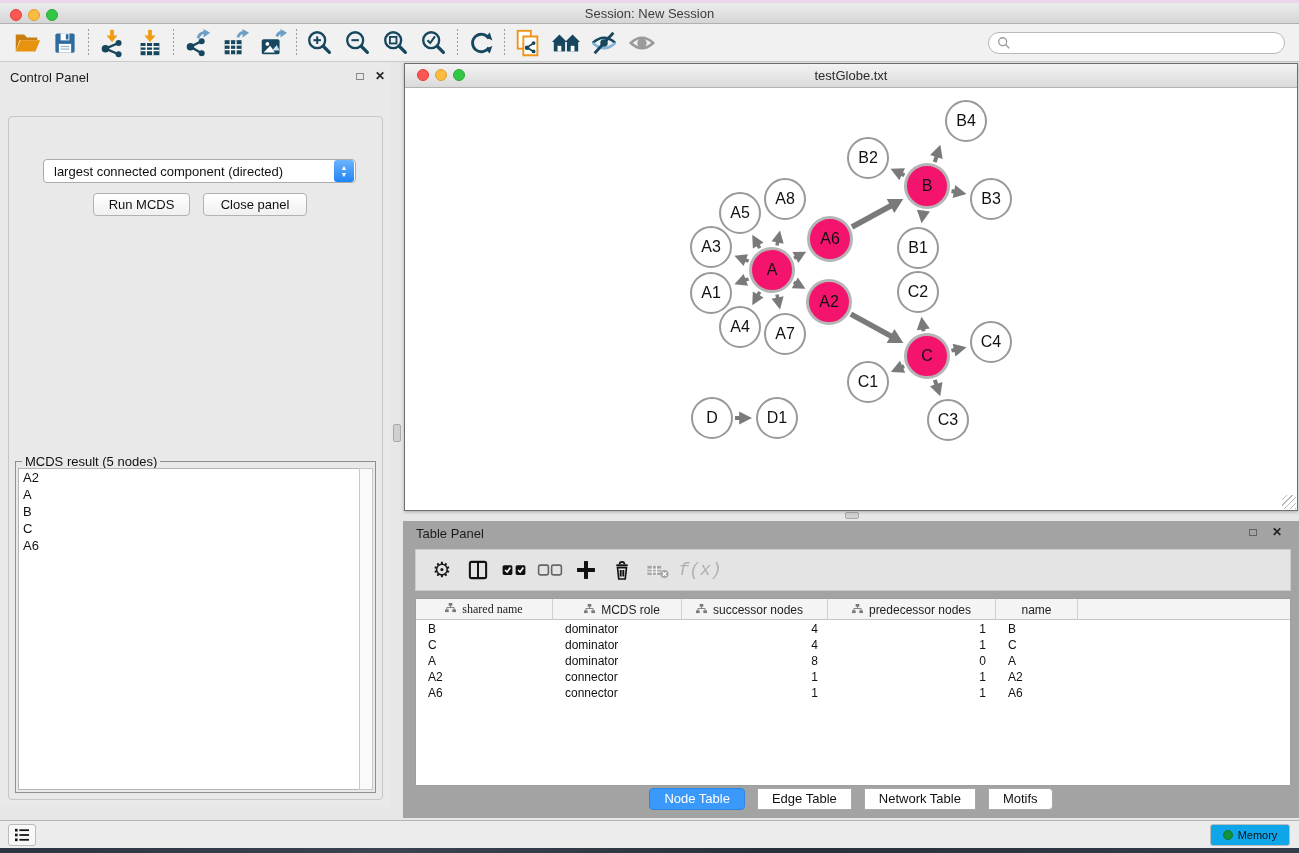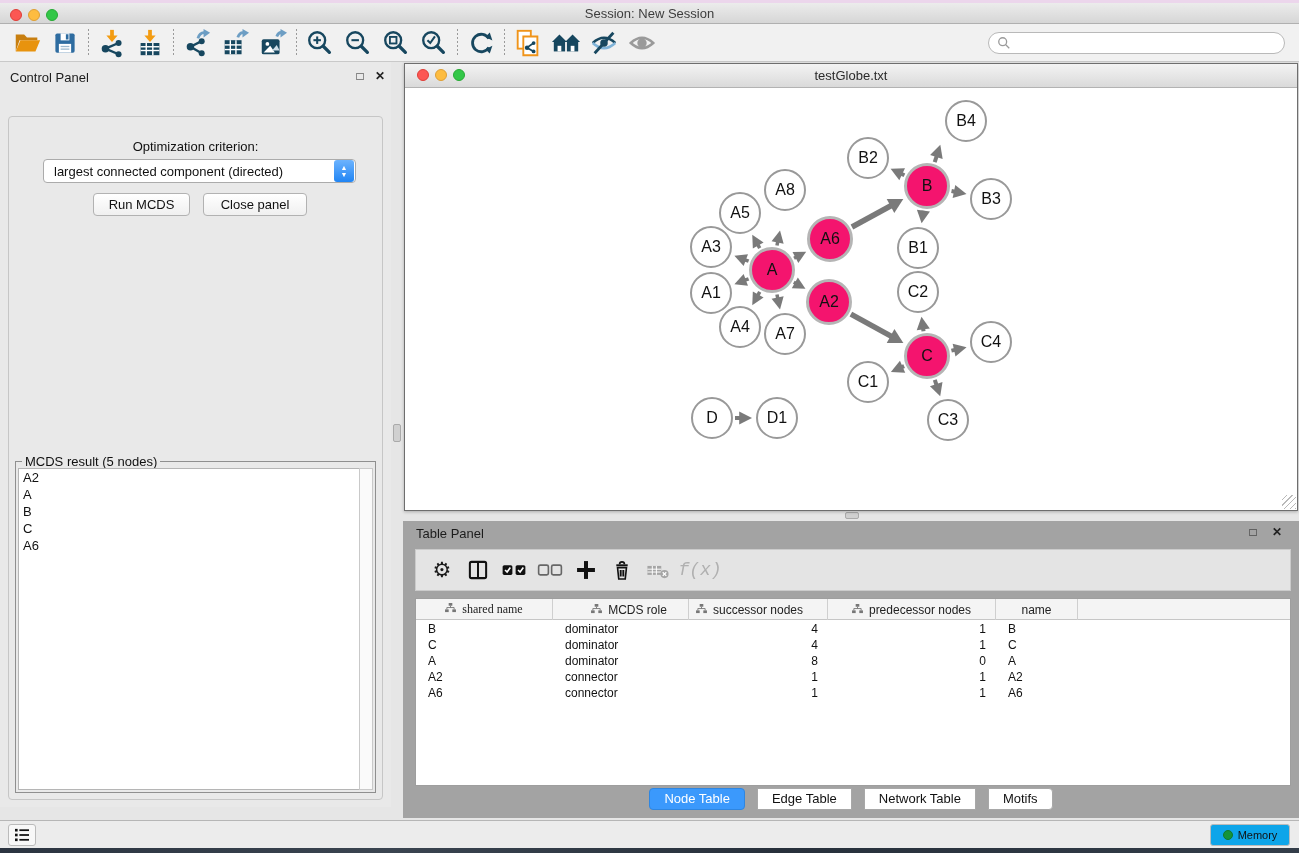--- a/index.html
+++ b/index.html
@@ -289,21 +289,20 @@
     </svg>
     <input type="text" placeholder="" style="">
   </div>
 </div>
 
 <div id="control-panel" class="abs">
   <div id="cp-header">Control Panel</div>
   <div class="panel-ctl" style="left:352px">□</div>
   <div class="panel-ctl" style="left:372px; font-weight:bold">✕</div>
   <div id="cp-box">
-    <div id="opt-label">Optimization criterion:</div>
     <div id="criterion-select">
       <span class="val">largest connected component (directed)</span>
       <span class="stepper">
           <span>▲</span>
           <span>▼</span>
         </span>
     </div>
     <button class="mac-btn" id="run-btn">Run MCDS</button>
     <button class="mac-btn" id="close-btn">Close panel</button>
     <div id="result-box">
@@ -369,21 +368,21 @@
         <line x1="529.7942604474329" y1="290.75393660170005" x2="531.5268486213788" y2="296.03420532229757" stroke="#7A7A7A" stroke-width="4"></line>
         <polygon points="535.2057395525671,307.24606339829995 524.9440389406327,297.1417326163518 537.4861174663304,293.0263631001073" fill="#7A7A7A"></polygon>
         <line x1="330" y1="329" x2="335.2" y2="329" stroke="#7A7A7A" stroke-width="4"></line>
         <polygon points="347,329 334.2,335.6 334.2,322.4" fill="#7A7A7A"></polygon>
       </svg>
     <div id="graph-nodes">
         <div class="gnode" style="left: 540px; top: 11px; width: 42px; height: 42px;">B4</div>
         <div class="gnode" style="left: 442px; top: 48px; width: 42px; height: 42px;">B2</div>
         <div class="gnode mcds" style="left: 499px; top: 74px; width: 46px; height: 46px;">B</div>
         <div class="gnode" style="left: 565px; top: 89px; width: 42px; height: 42px;">B3</div>
-        <div class="gnode" style="left: 359px; top: 80px; width: 42px; height: 42px;">A8</div>
+        <div class="gnode" style="left: 359px; top: 89px; width: 42px; height: 42px;">A8</div>
         <div class="gnode" style="left: 314px; top: 103px; width: 42px; height: 42px;">A5</div>
         <div class="gnode mcds" style="left: 402px; top: 127px; width: 46px; height: 46px;">A6</div>
         <div class="gnode" style="left: 492px; top: 138px; width: 42px; height: 42px;">B1</div>
         <div class="gnode" style="left: 285px; top: 137px; width: 42px; height: 42px;">A3</div>
         <div class="gnode mcds" style="left: 344px; top: 158px; width: 46px; height: 46px;">A</div>
         <div class="gnode" style="left: 492px; top: 182px; width: 42px; height: 42px;">C2</div>
         <div class="gnode" style="left: 285px; top: 183px; width: 42px; height: 42px;">A1</div>
         <div class="gnode mcds" style="left: 401px; top: 190px; width: 46px; height: 46px;">A2</div>
         <div class="gnode" style="left: 314px; top: 217px; width: 42px; height: 42px;">A4</div>
         <div class="gnode" style="left: 359px; top: 224px; width: 42px; height: 42px;">A7</div>
@@ -464,21 +463,21 @@
     <div id="table-header">
         <div class="th" style="left: 0px; width: 137px; font-family: Liberation Serif, serif;">
           <span><svg width="11" height="10" viewBox="0 0 12 11">
               <rect x="4" y="0" width="4" height="3" fill="#777"></rect>
               <rect x="0" y="7" width="4" height="3" fill="#777"></rect>
               <rect x="8" y="7" width="4" height="3" fill="#777"></rect>
               <path d="M6 3 V5 M2 7 V5 H10 V7" stroke="#777" fill="none"></path>
             </svg></span>
           <span>shared name</span>
         </div>
-        <div class="th" style="left: 154px; width: 119px;">
+        <div class="th" style="left: 147px; width: 119px;">
           <span><svg width="11" height="10" viewBox="0 0 12 11">
               <rect x="4" y="0" width="4" height="3" fill="#777"></rect>
               <rect x="0" y="7" width="4" height="3" fill="#777"></rect>
               <rect x="8" y="7" width="4" height="3" fill="#777"></rect>
               <path d="M6 3 V5 M2 7 V5 H10 V7" stroke="#777" fill="none"></path>
             </svg></span>
           <span>MCDS role</span>
         </div>
         <div class="th" style="left: 256px; width: 156px;">
           <span><svg width="11" height="10" viewBox="0 0 12 11">

